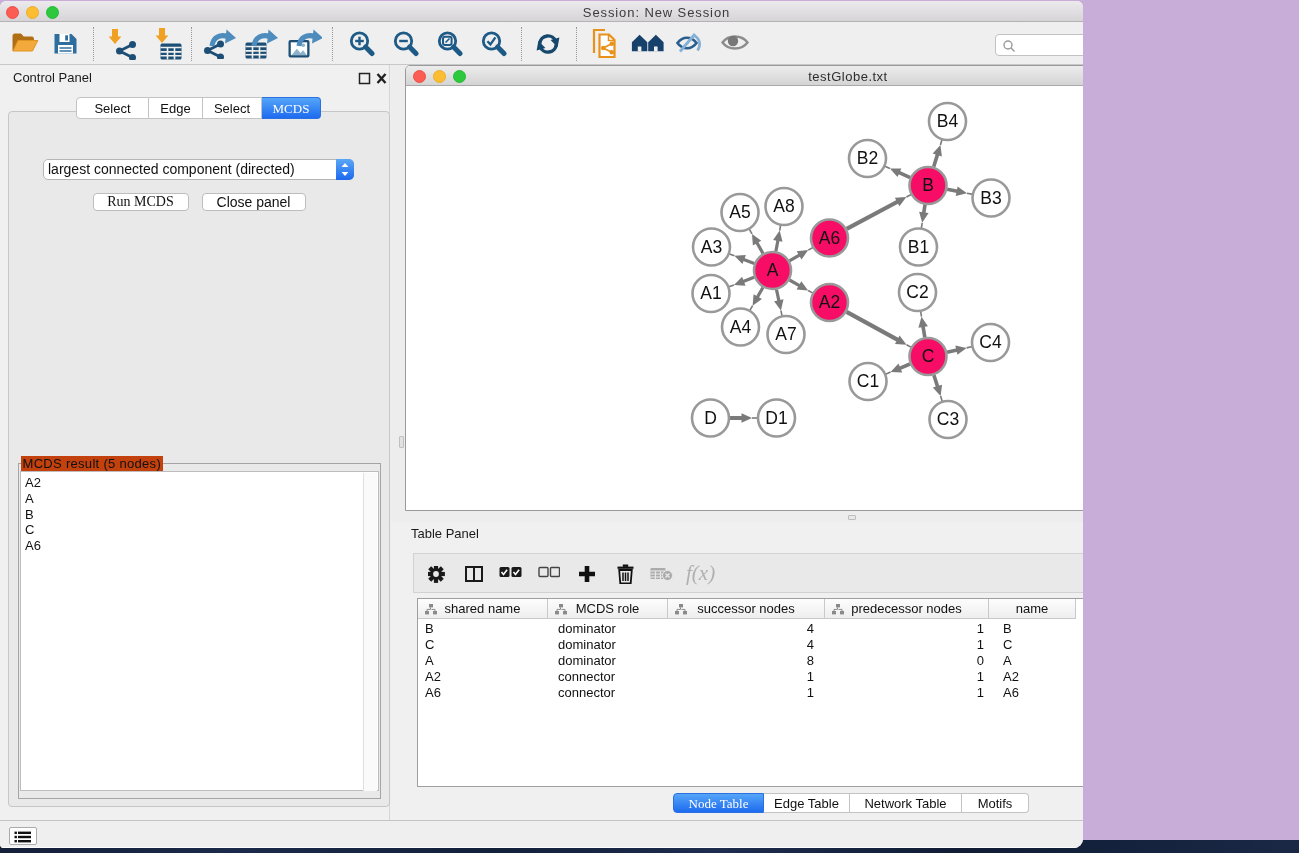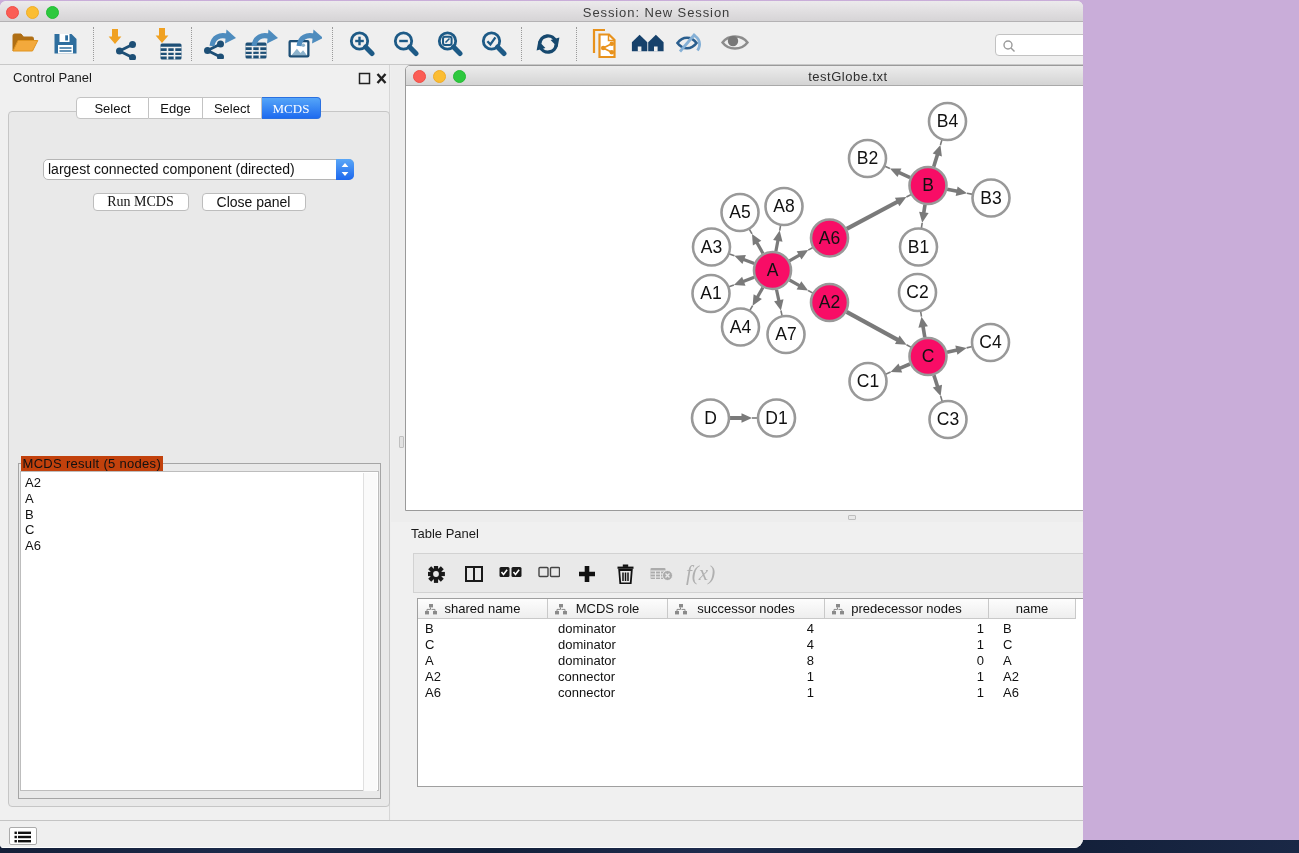--- a/index.html
+++ b/index.html
@@ -499,20 +499,26 @@
       <div class="trow" style="left:140px; top:70px;">connector</div>
       <div class="trow tnum" style="left:300px; top:70px; width:96px;">1</div>
       <div class="trow tnum" style="left:470px; top:70px; width:96px;">1</div>
       <div class="trow" style="left:585px; top:70px;">A2</div>
       <div class="trow" style="left:7px;   top:86px;">A6</div>
       <div class="trow" style="left:140px; top:86px;">connector</div>
       <div class="trow tnum" style="left:300px; top:86px; width:96px;">1</div>
       <div class="trow tnum" style="left:470px; top:86px; width:96px;">1</div>
       <div class="trow" style="left:585px; top:86px;">A6</div>
     </div>
+    <div class="seg small" style="left:282px; top:270.5px;">
+      <div class="s sel first" style="width:91px;">Node Table</div>
+      <div class="s" style="width:86px;">Edge Table</div>
+      <div class="s" style="width:112px;">Network Table</div>
+      <div class="s last" style="width:67px;">Motifs</div>
+    </div>
   </div>
 </div>
 <div id="statusbar">
   <div id="listbtn">
     <svg width="28" height="18">
           <g fill="#111">
       <rect x="8" y="3.6" width="13" height="2.4"></rect>
             <rect x="8" y="7.8" width="13" height="2.4"></rect>
             <rect x="8" y="12" width="13" height="2.4"></rect>
       <rect x="4.5" y="3.6" width="2.4" height="2.4"></rect>

